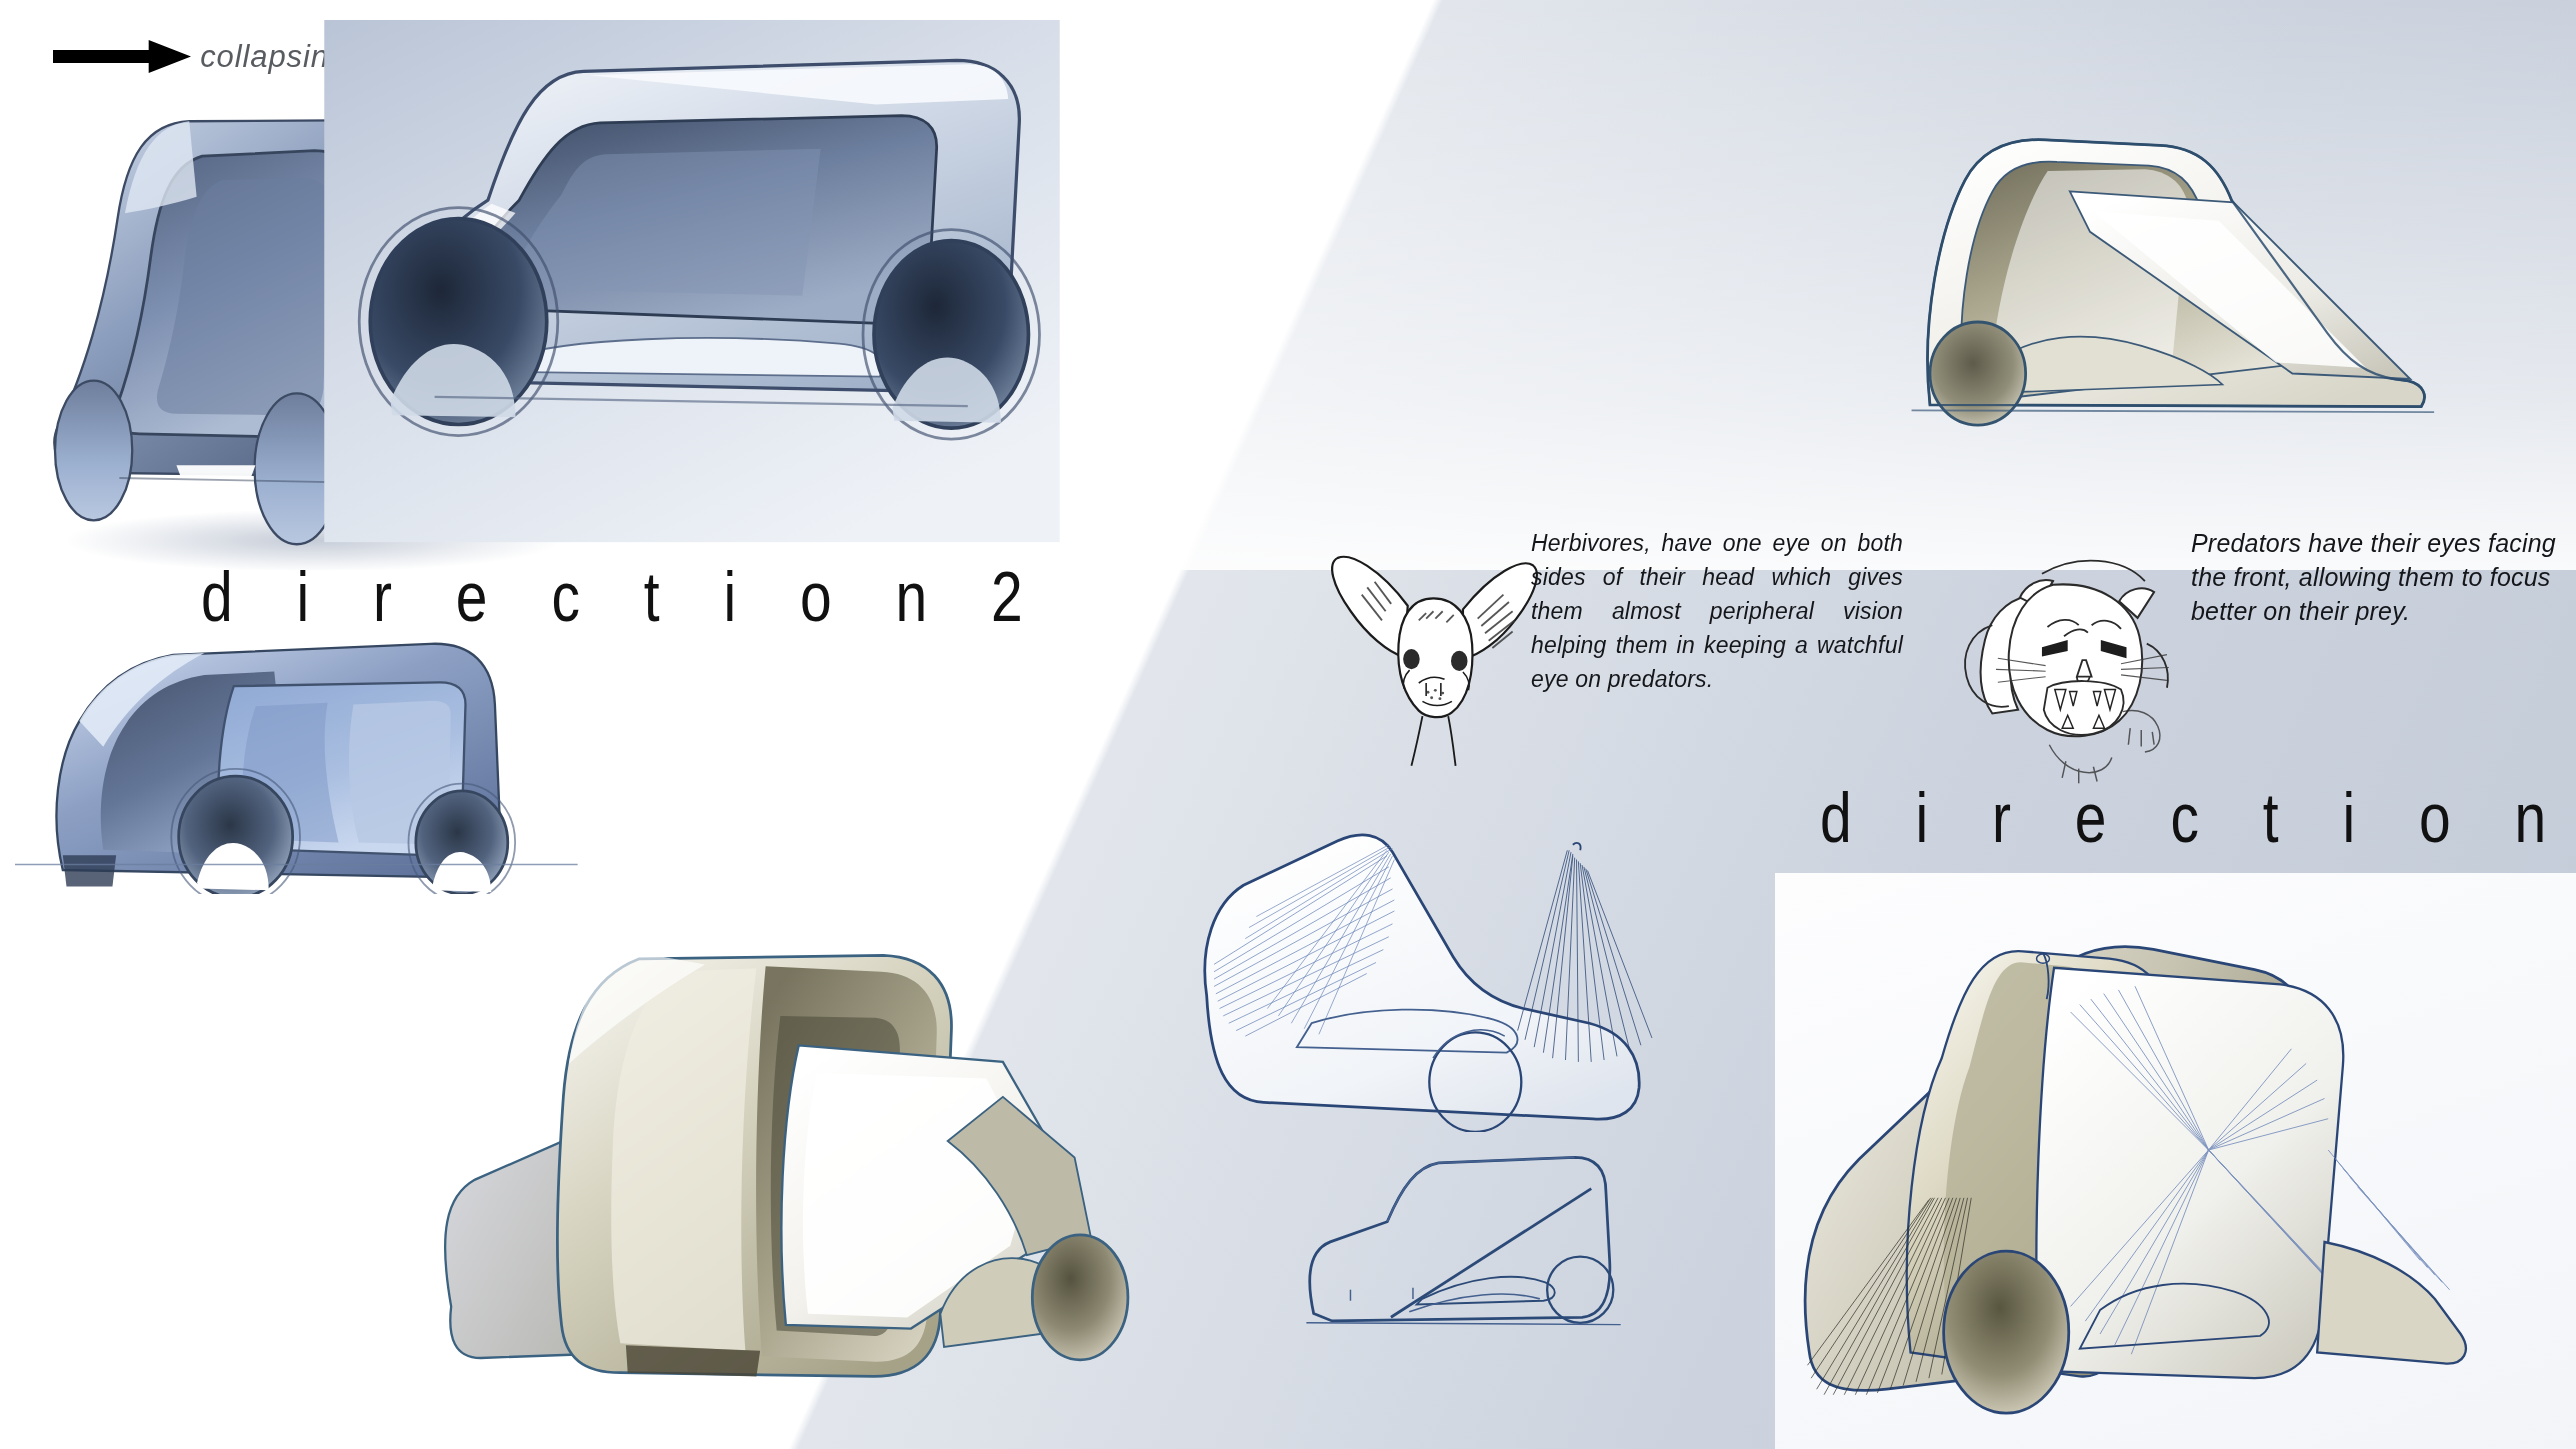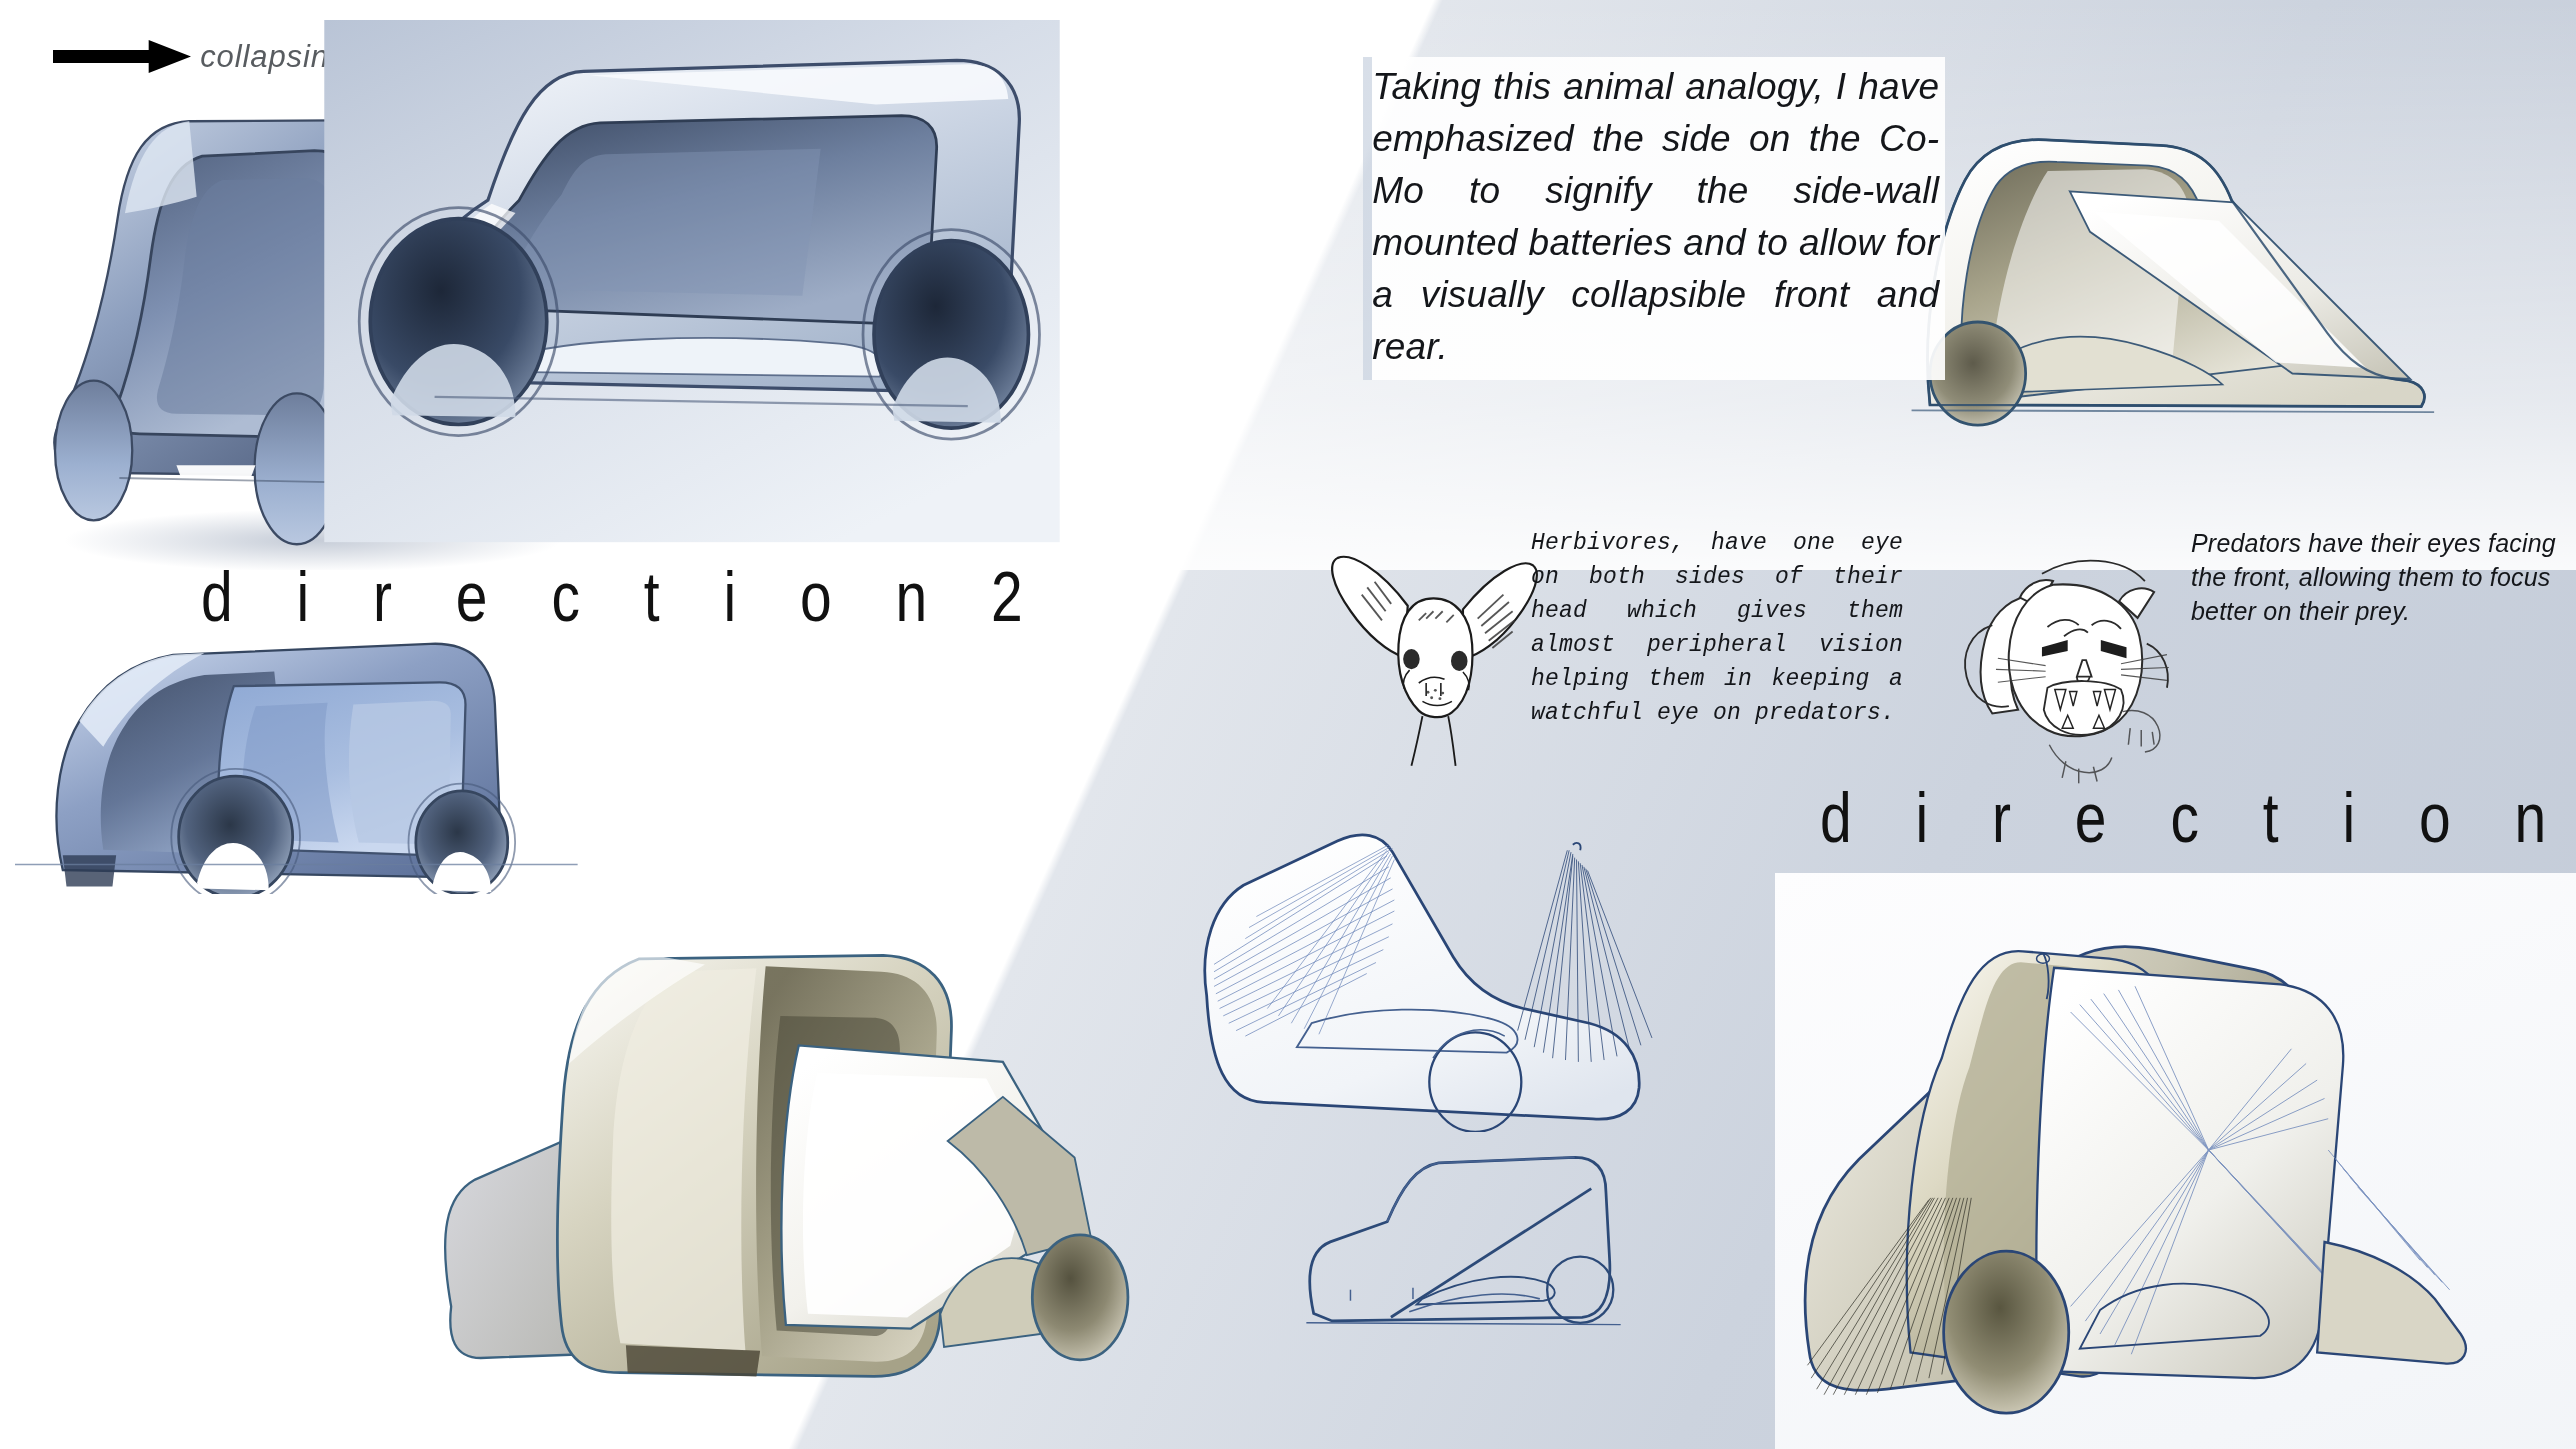--- a/index.html
+++ b/index.html
@@ -39,21 +39,21 @@
   }
   #intro-text{
     left:1363px;top:57px;width:567px;
     font-size:37px;line-height:52px;
     text-align:justify;
     background:linear-gradient(90deg,rgba(203,212,225,.75) 0 9.2px,rgba(255,255,255,.92) 9.2px 100%);
     padding:3.7px 5.5px 7.4px 9.2px;
   }
   #herbivore-text{
     left:1531px;top:526px;width:372px;
-    font-size:23px;line-height:34px;text-align:justify;font-family:Liberation Mono, monospace;
+    font-size:23px;line-height:34px;text-align:justify;
   }
   #predator-text{
     left:2191px;top:526px;width:368px;
     font-size:25px;line-height:34px;
   }
 
   
   .dir-title{
     position:absolute;
     font-family:"Liberation Sans",sans-serif;
@@ -573,21 +573,20 @@
       <path d="M208 196 L206 214"></path>
         <path d="M220 198 L220 216"></path>
         <path d="M232 200 L234 214"></path>
       <path d="M120 214 C128 230 142 242 158 244 C172 246 184 240 188 228"></path>
       <path d="M138 232 L134 250"></path>
         <path d="M152 240 L152 256"></path>
         <path d="M168 238 L172 254"></path>
     </g>
   </svg>
 
-  <div class="callout" id="intro-text">Taking this animal analogy, I have emphasized the side on the Co-Mo to signify the side-wall mounted batteries and to allow for a  visually collapsible front and rear.</div>
   <div class="callout" id="herbivore-text">Herbivores, have one eye on both sides of their head which gives them almost peripheral vision helping them in keeping a watchful eye on predators.</div>
   <div class="callout" id="predator-text">Predators have their eyes facing the front, allowing them to focus better on their prey.</div>
 
   <div class="dir-title" id="direction-2">d i r e c t i o n   2</div>
   <div class="dir-title" id="direction-3">d i r e c t i o n   3</div>
 
 </div>
 
 
 </body></html>

